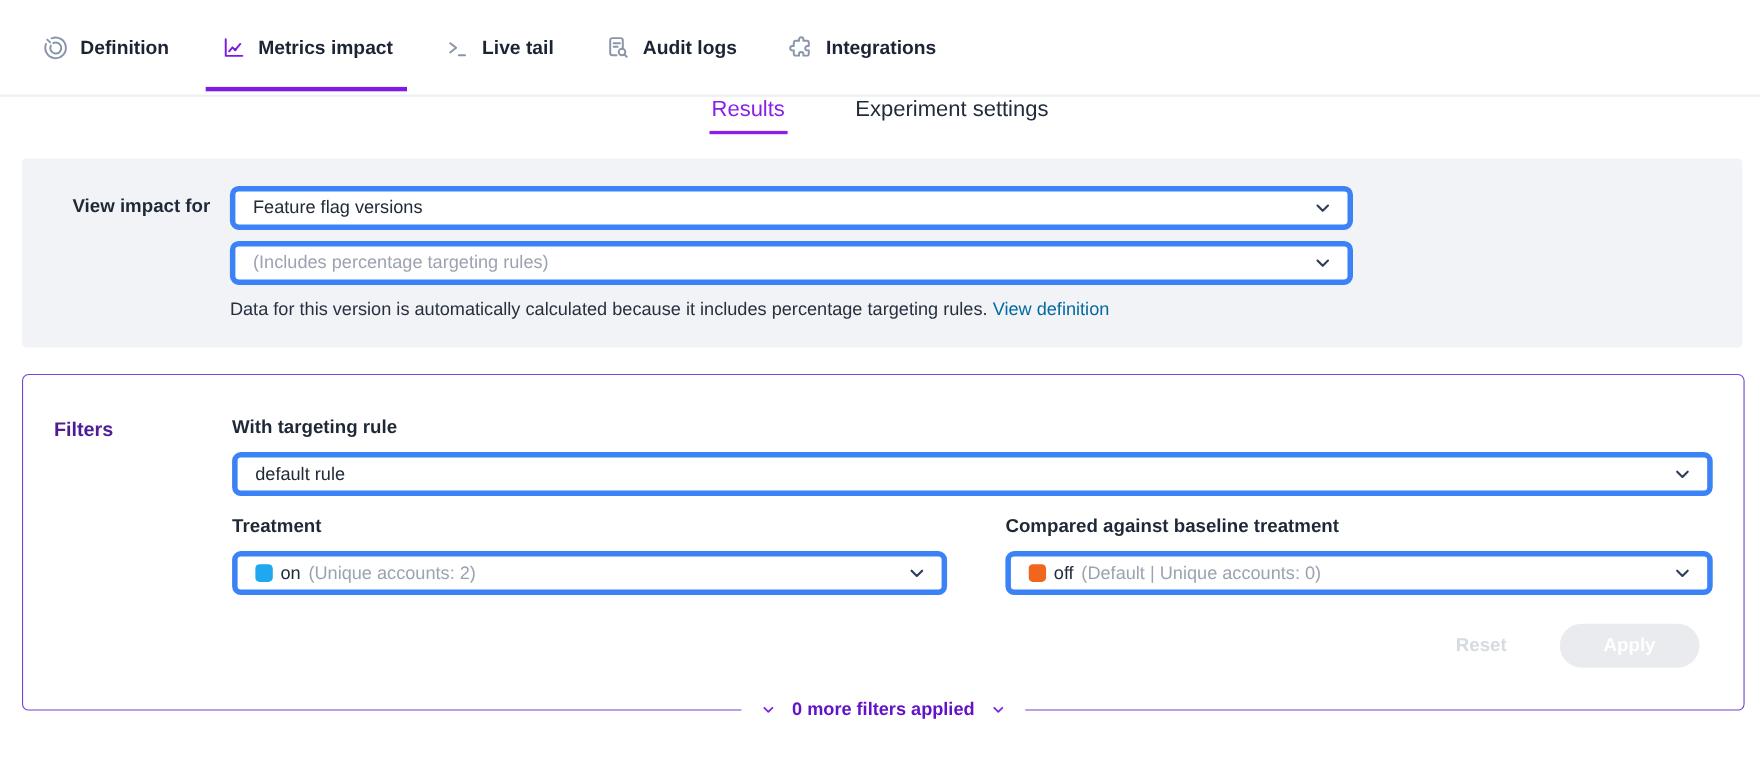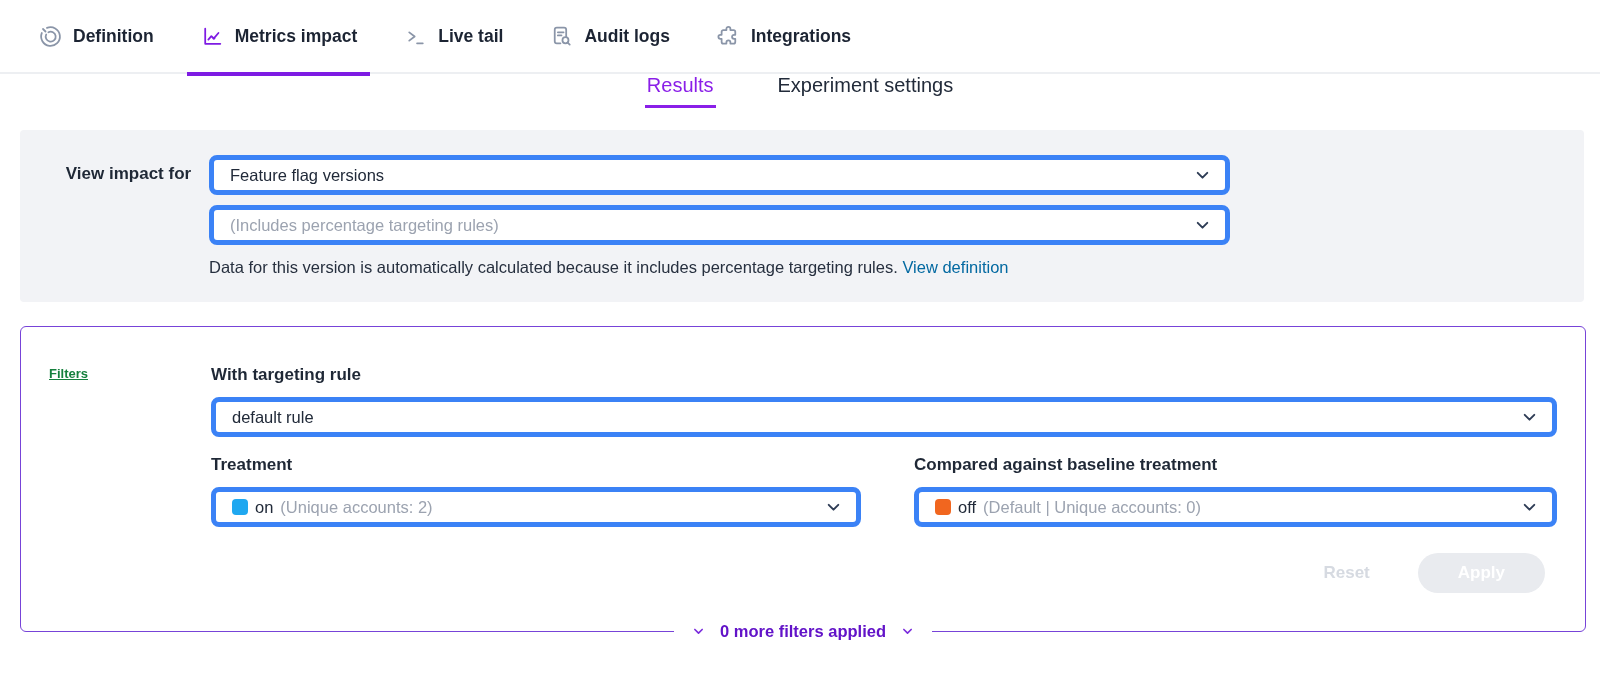--- a/index.html
+++ b/index.html
@@ -1,20 +1,20 @@
 <!DOCTYPE html>
 <html><head>
 <meta charset="utf-8">
 <style>
   * { margin:0; padding:0; box-sizing:border-box; }
   html,body { width:1600px; height:689px; overflow:hidden; background:#fff;
     font-family:"Liberation Sans", sans-serif; color:#1F2836; }
 
   
-  .topnav { height:74px; display:flex; align-items:center; gap:46px;
+  .topnav { height:88px; display:flex; align-items:center; gap:46px;
     padding-left:38px; border-bottom:2px solid #EDEFF2; background:#fff; }
   .nav-item { position:relative; height:76px; display:flex; align-items:center;
     gap:10px; font-size:17.5px; font-weight:700; color:#1C2433; cursor:pointer; white-space:nowrap; }
   .nav-item .nicon { width:25px; height:25px; display:block; }
   .nav-item .nicon svg { width:25px; height:25px; stroke:#8A95A8; fill:none;
     stroke-width:1.7; stroke-linecap:round; stroke-linejoin:round; }
   .nav-item.active .nicon svg { stroke:#7E1BE3; }
   .nav-item.active::after { content:""; position:absolute; left:-13px; right:-13px;
     bottom:-2px; height:4px; background:#7E1BE3; }
 
@@ -39,21 +39,21 @@
     fill:none; stroke-linecap:round; stroke-linejoin:round; display:block; }
   .mt10 { margin-top:10px; }
 
   .impact-note { margin-top:13px; font-size:16.5px; color:#27303F; }
   .impact-note a { color:#0369a1; text-decoration:none; cursor:pointer; }
 
   
   .filters-panel { position:relative; margin:24px 14px 0 20px; background:#fff;
     border:1.5px solid #7743D8; border-radius:6px; padding:38px 28px 38px 28px;
     display:grid; grid-template-columns:162px 1fr; }
-  .filters-label { font-size:13px; font-weight:700; color:#15803d; padding-top:1px;text-decoration:underline; }
+  .filters-label { font-size:18px; font-weight:700; color:#4c1d95; padding-top:1px; }
   .field-label { font-size:17px; font-weight:700; color:#1F2836; margin-bottom:12px; }
   .two-col { display:flex; gap:53px; margin-top:18px; }
   .col-left { width:650px; flex:0 0 auto; }
   .col-right { flex:1; }
   .swatch { width:16px; height:16px; border-radius:4px; flex:0 0 auto; }
 
   .btn-row { margin-top:26px; display:flex; justify-content:flex-end; align-items:center;
     gap:48px; padding-right:12px; }
   .reset-btn { font-size:17px; font-weight:700; color:#D6DAE1; background:none; border:none; cursor:pointer; }
   .apply-btn { height:40px; padding:0 40px; border:none; border-radius:21px; background:#E9EBEF;

